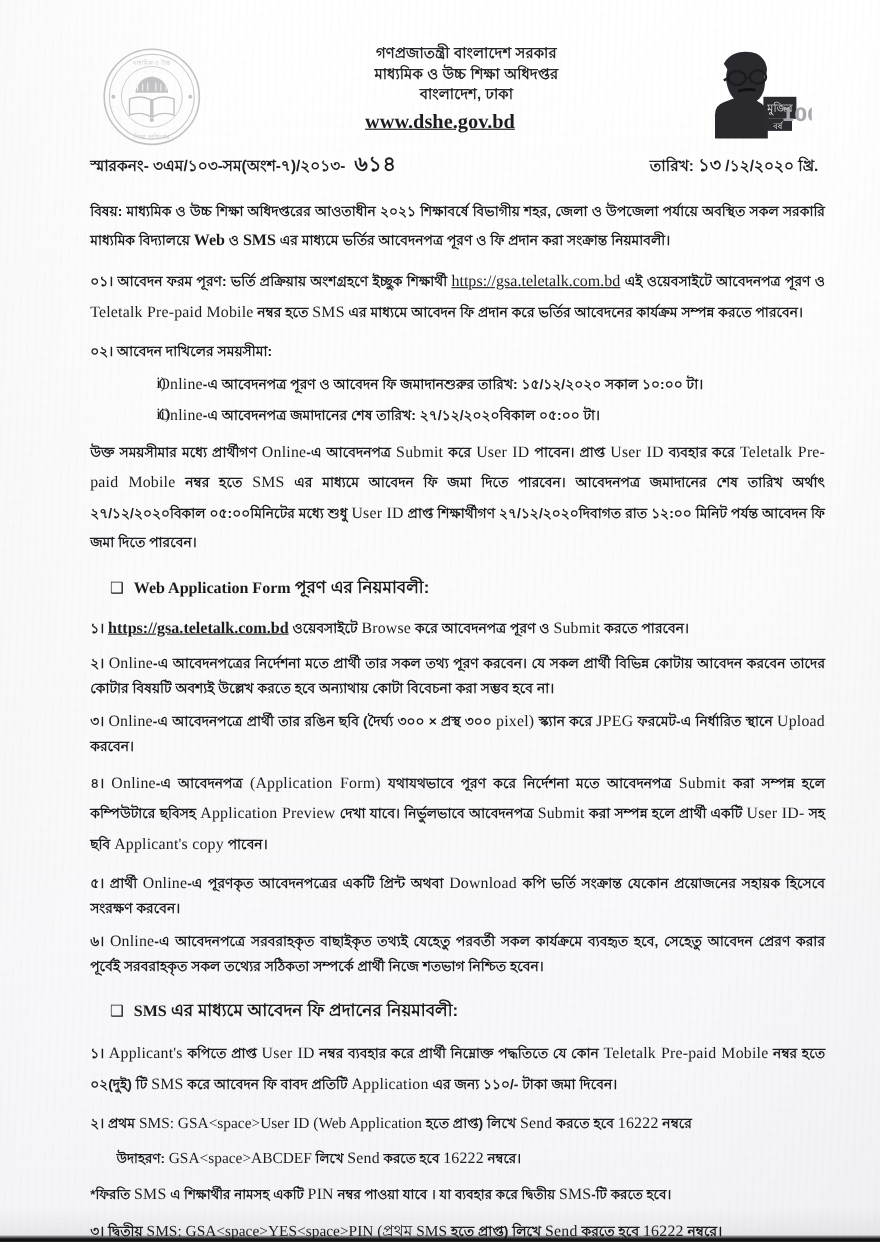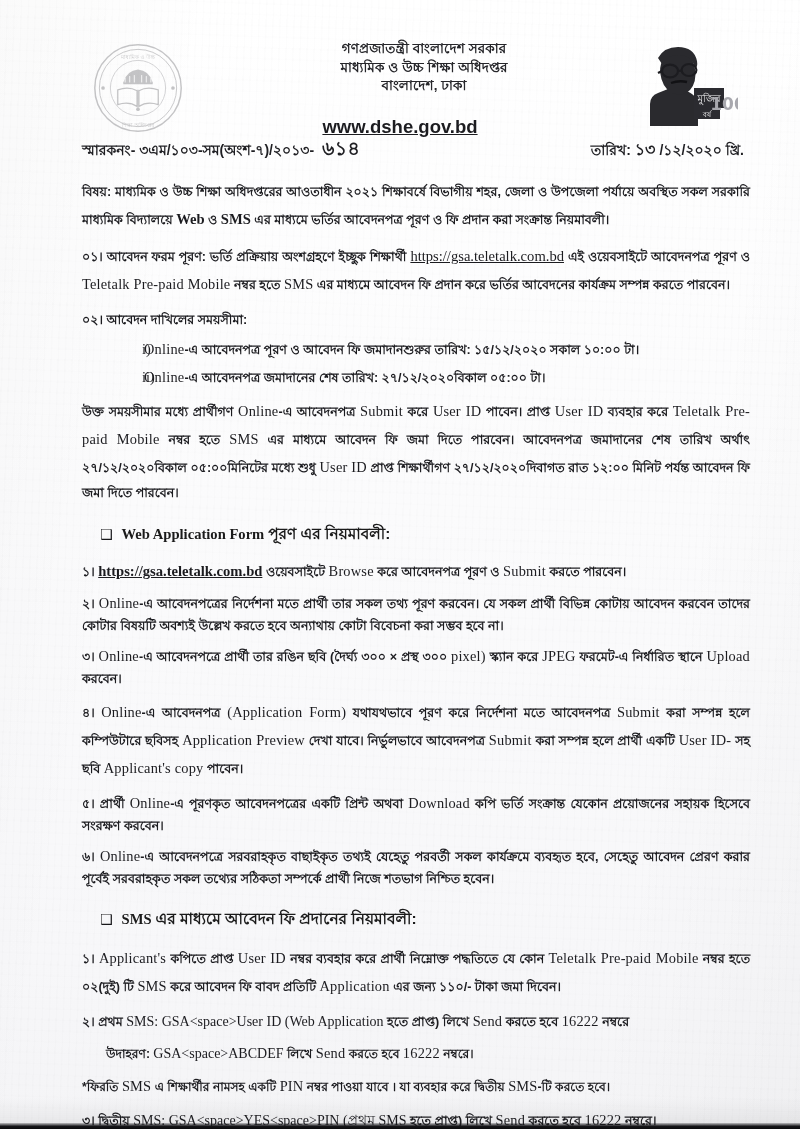--- a/index.html
+++ b/index.html
@@ -77,25 +77,25 @@
   }
   .gov-line {
     font-family: "Liberation Sans", "DejaVu Sans", sans-serif;
     font-weight: bold;
     font-size: 13.5px;
     letter-spacing: .1px;
     color: #26262a;
     margin-left: 48px;
   }
   .gov-url {
-    font-family: Liberation Sans, sans-serif;
+    font-family: Liberation Serif, serif;
     font-size: 18.5px;
     font-weight: bold;
     text-decoration: underline;
-    margin-top: 18px;
+    margin-top: 3px;
     color: #1c1c20;
   }
 
   
   .memo-row {
     display: flex;
     justify-content: space-between;
     align-items: baseline;
     padding: 22px 56px 0 82px;
     font-family: "Liberation Sans", "DejaVu Sans", sans-serif;

